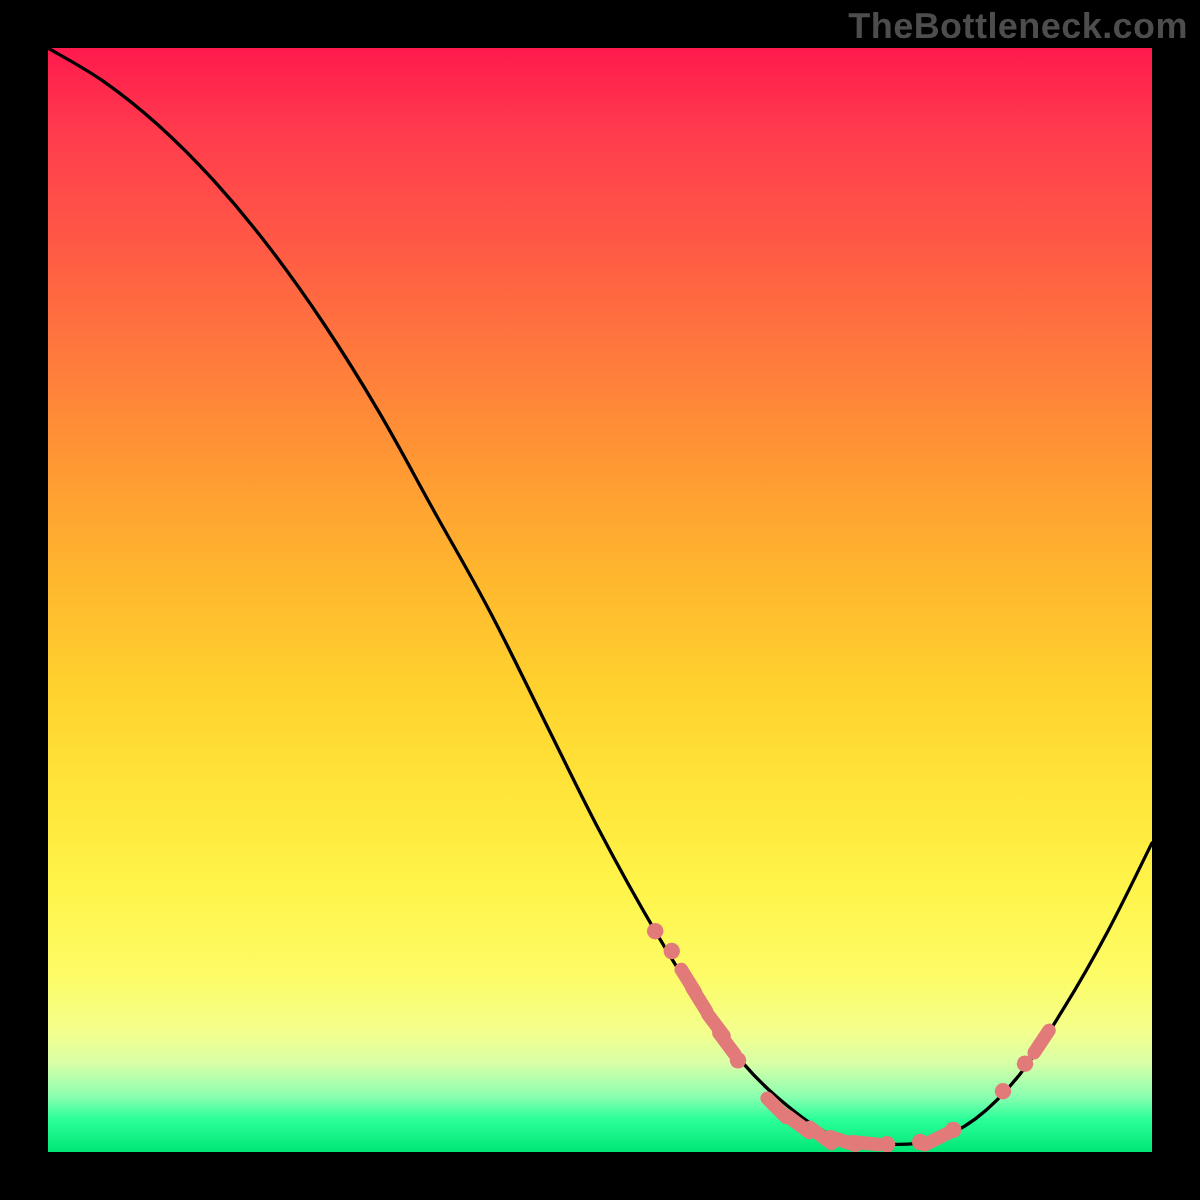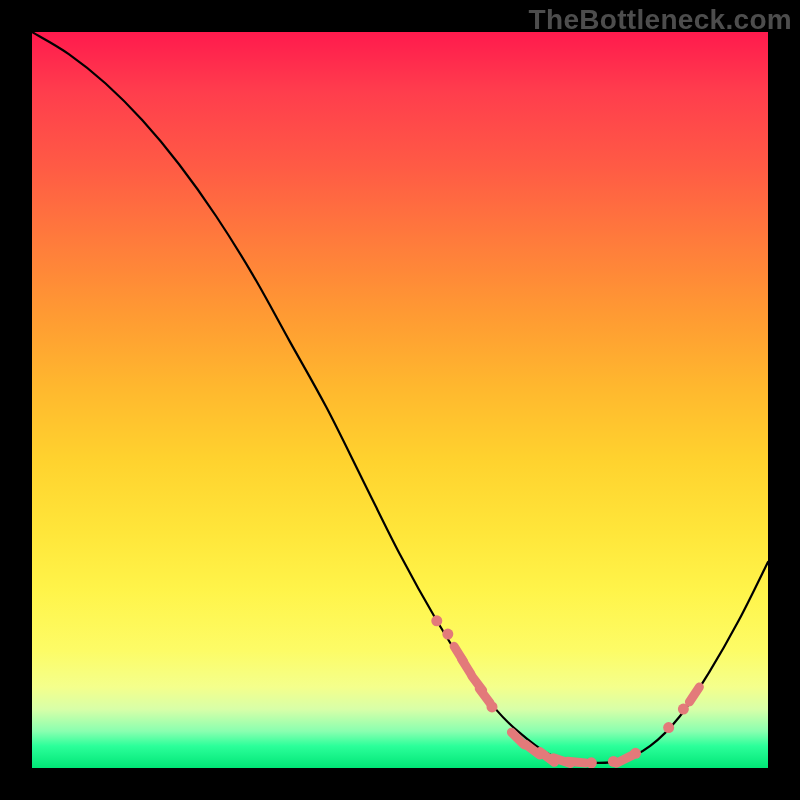--- a/index.html
+++ b/index.html
@@ -14,21 +14,21 @@
   .chart-wrap {
     position: relative;
     width: 800px;
     height: 800px;
     background: #000;
   }
   .watermark {
     position: absolute;
     top: 4px;
     right: 8px;
-    font-size: 28px;
+    font-size: 24px;
     font-weight: 600;
     color: #4d4d4d;
     letter-spacing: 0.3px;
     z-index: 5;
   }
   .plot-area {
     position: absolute;
     left: 32px;
     top: 32px;
     width: 736px;

